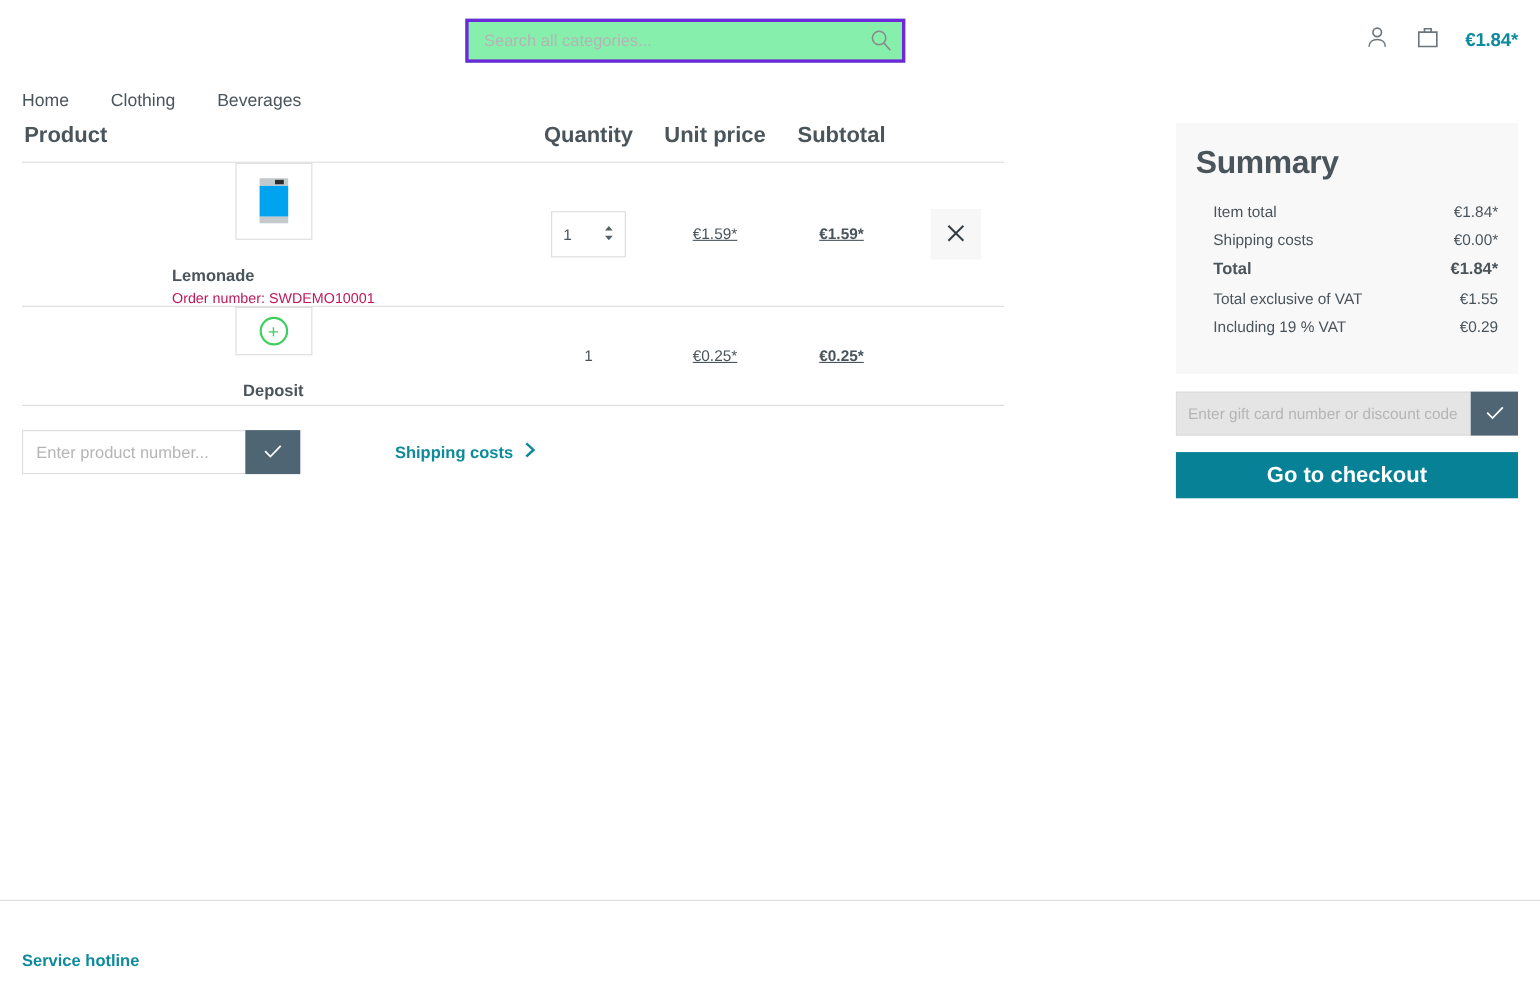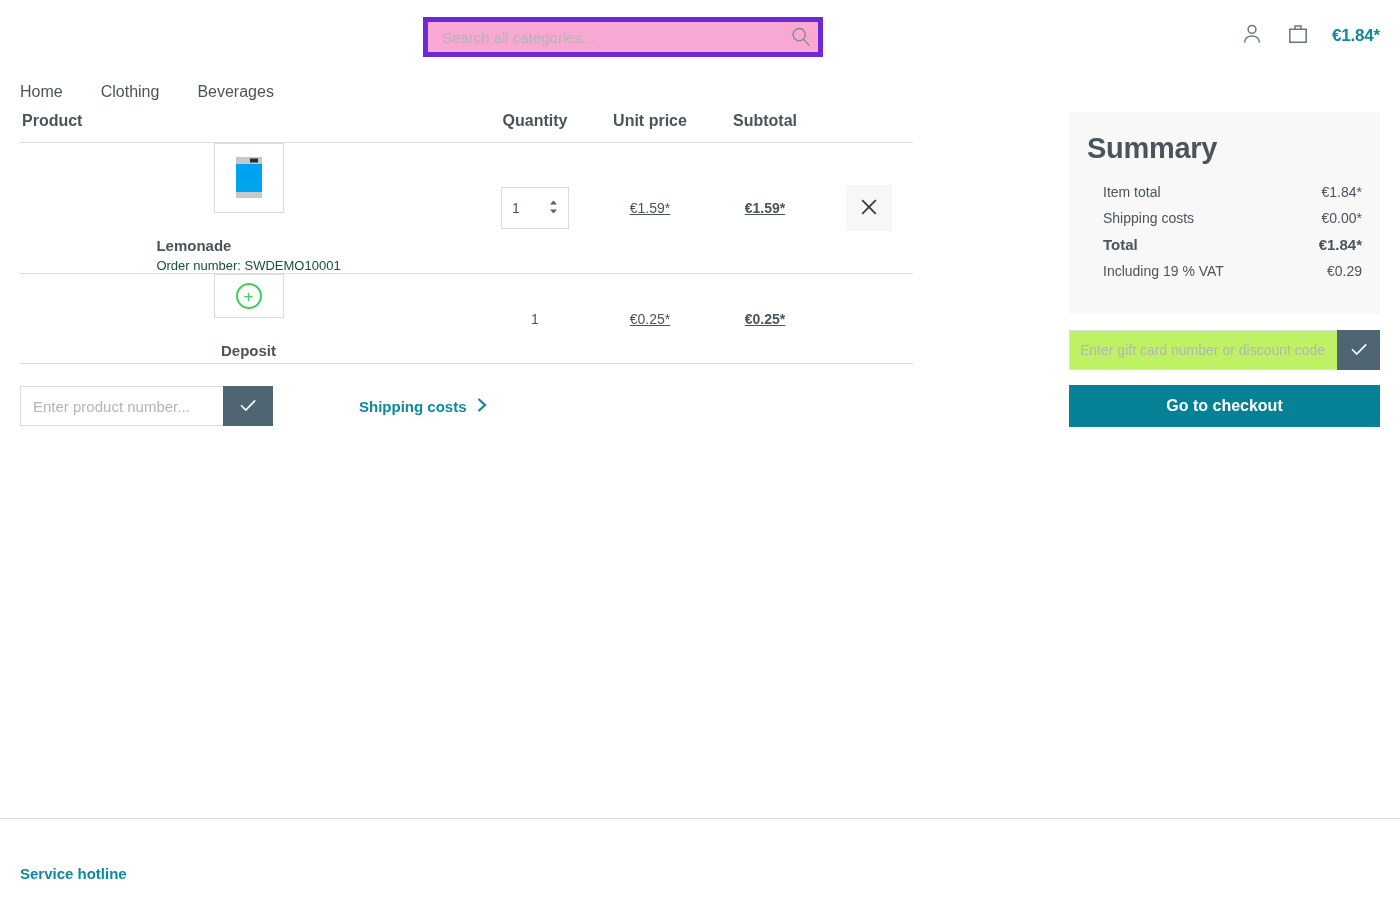--- a/index.html
+++ b/index.html
@@ -17,22 +17,22 @@
     position: relative;
     height: 72px;
   }
   .search-wrap {
     position: absolute;
     left: 423px; top: 17px;
     width: 400px; height: 40px;
   }
   .search-input {
     width: 100%; height: 100%;
-    border: 5px solid #6d28d9;
-    background: #f9a8d4;
+    border: 3px solid #6d28d9;
+    background: #86efac;
     font-family: "Liberation Sans", sans-serif;
     font-size: 15px;
     color: #4a545b;
     padding: 0 42px 0 14px;
     outline: none;
   }
   .search-input::placeholder { color: #b5b5b5; }
   .search-icon {
     position: absolute;
     right: 11px; top: 9px;
@@ -83,21 +83,21 @@
 
   
   .cart { width: 893px; }
   .cart-row {
     display: flex;
     align-items: center;
     border-bottom: 1px solid #dcdcdc;
   }
   .cart-head { padding-bottom: 12px; }
   .cart-head .c {
-    font-size: 16px;
+    font-size: 20px;
     font-weight: bold;
     color: #4a545b;
   }
   .c-product { width: 455px; padding-left: 2px; }
   .c-qty     { width: 120px; text-align: center; }
   .c-unit    { width: 110px; text-align: center; }
   .c-sub     { width: 120px; text-align: center; }
   .c-act     { width: 88px;  text-align: center; }
 
   .item-row { min-height: 94px; }
@@ -112,21 +112,21 @@
     flex: none;
   }
   .prod-name {
     font-size: 15px;
     font-weight: bold;
     color: #4a545b;
     margin-bottom: 4px;
   }
   .prod-sub {
     font-size: 13px;
-    color: #14532d;
+    color: #be185d;
   }
   .qty-select {
     width: 68px; height: 42px;
     border: 1px solid #dcdcdc;
     background: #fff;
     font-family: "Liberation Sans", sans-serif;
     font-size: 14px;
     color: #4a545b;
     padding-left: 10px;
     appearance: none;
@@ -240,21 +240,21 @@
   .sum-row .val { color: #4a545b; }
 
   .gift-group {
     display: flex;
     margin-top: 16px;
   }
   .gift-input {
     width: 268px; height: 40px;
     border: 1px solid #dcdcdc;
     border-right: none;
-    background: #bef264;
+    background: #e5e5e5;
     font-family: "Liberation Sans", sans-serif;
     font-size: 14px;
     color: #4a545b;
     padding: 0 10px;
     outline: none;
   }
   .gift-input::placeholder { color: #b5b5b5; }
   .gift-btn {
     width: 43px; height: 40px;
     background: #506573;
@@ -266,21 +266,21 @@
     color: #fff;
   }
   .checkout-btn {
     display: block;
     width: 311px; height: 42px;
     margin-top: 15px;
     background: #078196;
     border: none;
     color: #fff;
     font-family: "Liberation Sans", sans-serif;
-    font-size: 16px;
+    font-size: 20px;
     font-weight: bold;
     cursor: pointer;
   }
 
   
   .footer {
     position: absolute;
     left: 0; top: 818px;
     width: 1400px;
     border-top: 1px solid #dcdcdc;
@@ -450,20 +450,24 @@
       </div>
       <div class="sum-row">
         <span class="lbl">Shipping costs</span>
         <span class="val">€0.00*</span>
       </div>
       <div class="sum-row total">
         <span class="lbl">Total</span>
         <span class="val">€1.84*</span>
       </div>
       <div class="sum-row">
+        <span class="lbl">Total exclusive of VAT</span>
+        <span class="val">€1.55</span>
+      </div>
+      <div class="sum-row">
         <span class="lbl">Including 19 % VAT</span>
         <span class="val">€0.29</span>
       </div>
     </div>
 
     <div class="gift-group">
       <input class="gift-input" type="text" placeholder="Enter gift card number or discount code" style="">
       <button class="gift-btn">
         <span>
           <svg width="22" height="22" viewBox="0 0 22 22" stroke="currentColor" stroke-width="1.6" fill="none">

